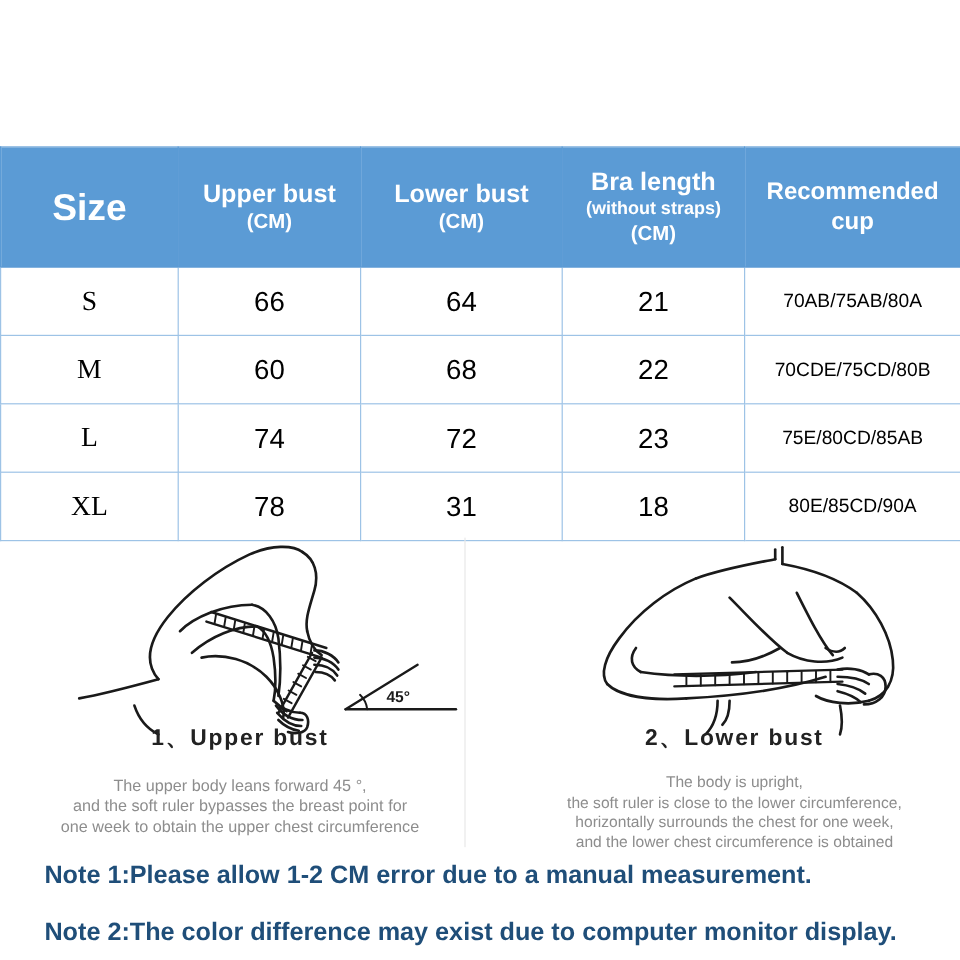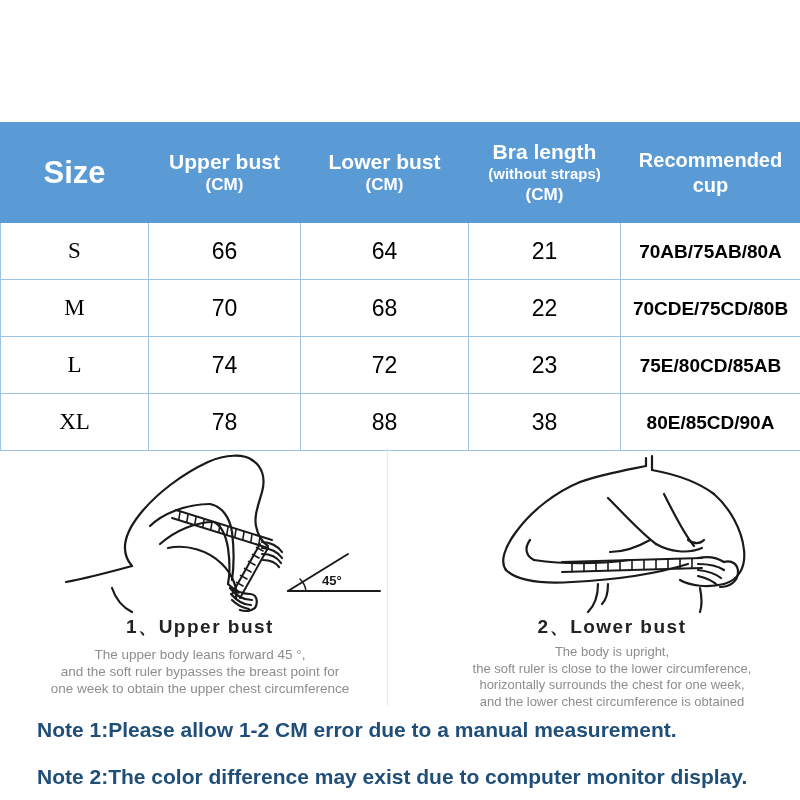--- a/index.html
+++ b/index.html
@@ -77,23 +77,22 @@
   td.size-cell {
     font-family: "Liberation Serif", serif;
     font-size: 23px;
   }
   td.num-cell {
     font-family: "Liberation Sans", sans-serif;
     font-size: 23px;
   }
   td.cup-cell {
     font-family: "Liberation Sans", sans-serif;
-    font-size: 19px;
+    font-size: 16px;
     line-height: 21px;
-    font-weight: bold;
   }
 
   
   .panels {
     position: absolute;
     top: 448px; left: 0;
     width: 800px; height: 258px;
     display: flex;
     gap: 24px;
   }
@@ -104,21 +103,21 @@
   .panel.left  { border-right: 1px solid #e8e8e8; }
   .panel-art {
     position: absolute;
     top: 0; left: 0;
     width: 400px; height: 170px;
   }
   .panel-art svg { display: block; width: 400px; height: 170px; }
 
   .panel-caption {
     position: absolute;
-    top: 166px; left: 0; width: 400px;
+    top: 154px; left: 0; width: 400px;
     text-align: center;
     color: #222222;
     font-size: 19px;
     font-weight: 600;
     letter-spacing: 1.5px;
     font-family: "Liberation Sans", sans-serif;
   }
   .panel-desc {
     position: absolute;
     top: 198px; left: 0; width: 400px;
@@ -187,37 +186,37 @@
       <tbody>
         <tr>
           <td class="size-cell">S</td>
           <td class="num-cell">66</td>
           <td class="num-cell">64</td>
           <td class="num-cell">21</td>
           <td class="cup-cell">70AB/75AB/80A</td>
         </tr>
         <tr>
           <td class="size-cell">M</td>
-          <td class="num-cell">70</td>
+          <td class="num-cell">60</td>
           <td class="num-cell">68</td>
           <td class="num-cell">22</td>
           <td class="cup-cell">70CDE/75CD/80B</td>
         </tr>
         <tr>
           <td class="size-cell">L</td>
           <td class="num-cell">74</td>
           <td class="num-cell">72</td>
           <td class="num-cell">23</td>
           <td class="cup-cell">75E/80CD/85AB</td>
         </tr>
         <tr>
           <td class="size-cell">XL</td>
           <td class="num-cell">78</td>
-          <td class="num-cell">88</td>
-          <td class="num-cell">38</td>
+          <td class="num-cell">31</td>
+          <td class="num-cell">18</td>
           <td class="cup-cell">80E/85CD/90A</td>
         </tr>
       </tbody>
     </table>
   </div>
 
   <div class="panels">
 
     <div class="panel left">
       <div class="panel-art">

